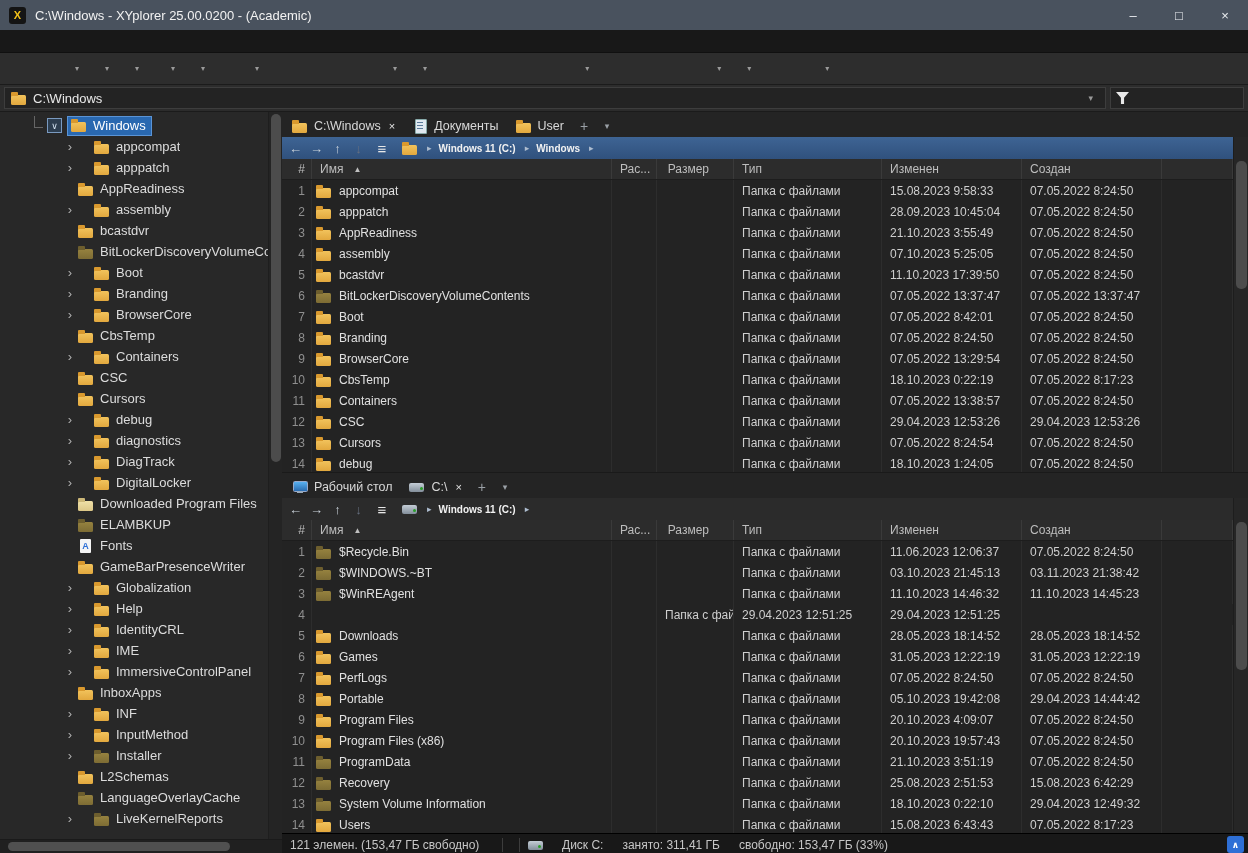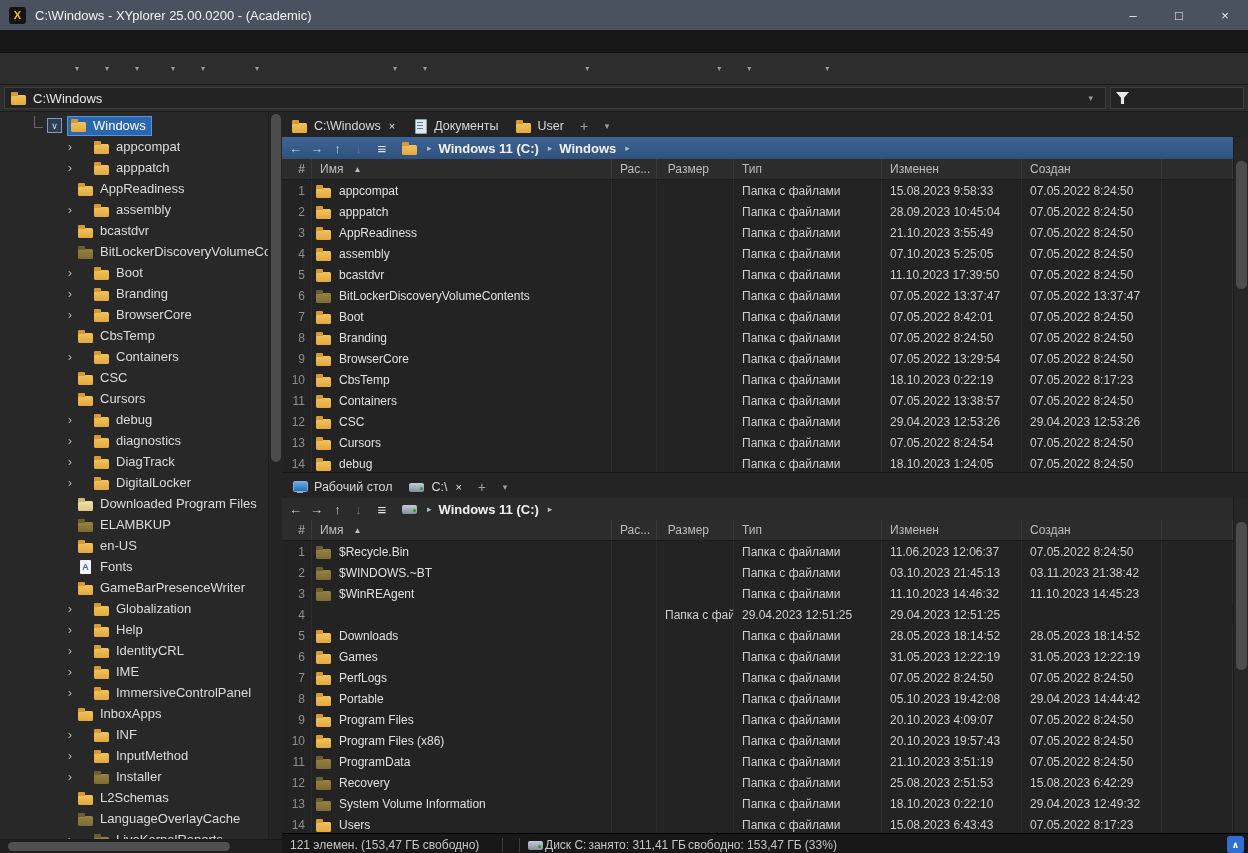--- a/index.html
+++ b/index.html
@@ -82,21 +82,21 @@
   .tclose{font-size:11px;color:#e6e6e6;margin-left:2px;}
   .tabbtn{width:22px;height:23px;display:flex;align-items:center;justify-content:center;color:#9aa0a6;font-size:14px;}
   .tabbtn.small{font-size:9px;}
   .crumb{height:22px;display:flex;align-items:center;flex:0 0 22px;padding-left:4px;background:#2b2b2b;gap:2px;}
   .crumb.active{background:linear-gradient(#3e6494,#30517d);}
   .navb{width:19px;text-align:center;font-size:13px;font-weight:bold;color:#ccd4dd;}
   .navb.dis{color:#677080;}
   .crumbmenu{width:24px;text-align:center;color:#e8e8e8;font-size:15px;font-weight:bold;}
   .crumbseg{display:flex;align-items:center;}
   .csep{font-size:9px;color:#aebdd0;padding:0 7px;}
-  .cl{font-size:13px;font-weight:bold;color:#f2f2f2;}
+  .cl{font-size:10px;font-weight:bold;color:#f2f2f2;}
   .crumb .fic{margin-left:6px;}
 
   
   .hdr,.row{display:grid;grid-template-columns:30px 300px 45px 77px 148px 140px 140px 1fr;height:21px;align-items:center;margin-right:15px;}
   .hdr{background:#2c2c2c;border-bottom:1px solid #1d1d1d;flex:0 0 21px;}
   .hdr .c{font-size:12px;color:#bdbdbd;height:100%;display:flex;align-items:center;border-right:1px solid #3a3a3a;padding-left:8px;overflow:hidden;white-space:nowrap;}
   .hdr .c.numh{justify-content:flex-end;padding-right:6px;padding-left:0;}
   .hdr .c.sizeh{justify-content:flex-end;padding-right:24px;}
   .sortarrow{font-size:8px;color:#c0c0c0;margin-left:10px;}
   .rows{overflow:hidden;flex:1;}
@@ -108,21 +108,21 @@
   .vscroll .thumb{position:absolute;left:2px;width:11px;background:#4c4c4c;border-radius:5px;}
   .pane1 .thumb{top:24px;height:128px;}
   .pane2 .thumb{top:24px;height:148px;}
 
   
   .statusbar{height:22px;background:#181818;border-top:1px solid #000;display:flex;align-items:center;flex:0 0 22px;
     font-size:12px;color:#c6c6c6;padding-left:8px;position:relative;}
   .st1{width:204px;flex:0 0 204px;}
   .stsep{width:1px;height:14px;background:#3c3c3c;margin:0 8px;}
   .st2{width:330px;flex:0 0 330px;}
-  .stdisk{display:flex;align-items:center;gap:2px;}
+  .stdisk{display:flex;align-items:center;gap:19px;}
   .stdrive{width:15px;height:14px;position:relative;}
   .stbtn{position:absolute;right:4px;top:2px;width:17px;height:17px;background:#2e6fd6;border-radius:3px;color:#fff;
     font-size:9px;font-weight:bold;display:flex;align-items:center;justify-content:center;}
 </style>
 </head>
 <body>
 
 <div class="app">
 
   <div class="titlebar">
@@ -470,27 +470,20 @@
             <span class="nochev"></span>
             <span class="fic folder-light-icon"></span>
             <span class="tlabel">Downloaded Program Files</span>
           </div>
           <div class="titem">
             <span class="indent"></span>
 
             <span class="nochev"></span>
             <span class="fic folder-dim-icon"></span>
             <span class="tlabel">ELAMBKUP</span>
-          </div>
-          <div class="titem">
-            <span class="indent"></span>
-
-            <span class="nochev"></span>
-            <span class="fic folder-icon"></span>
-            <span class="tlabel">en-US</span>
           </div>
           <div class="titem">
             <span class="indent"></span>
 
             <span class="nochev"></span>
             <span class="fic fonts-icon"></span>
             <span class="tlabel">Fonts</span>
           </div>
           <div class="titem">
             <span class="indent"></span>

